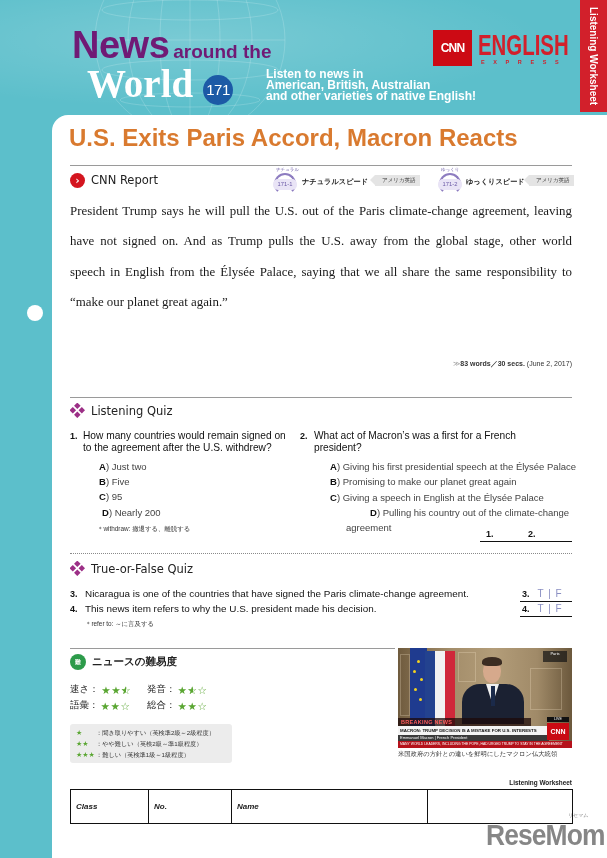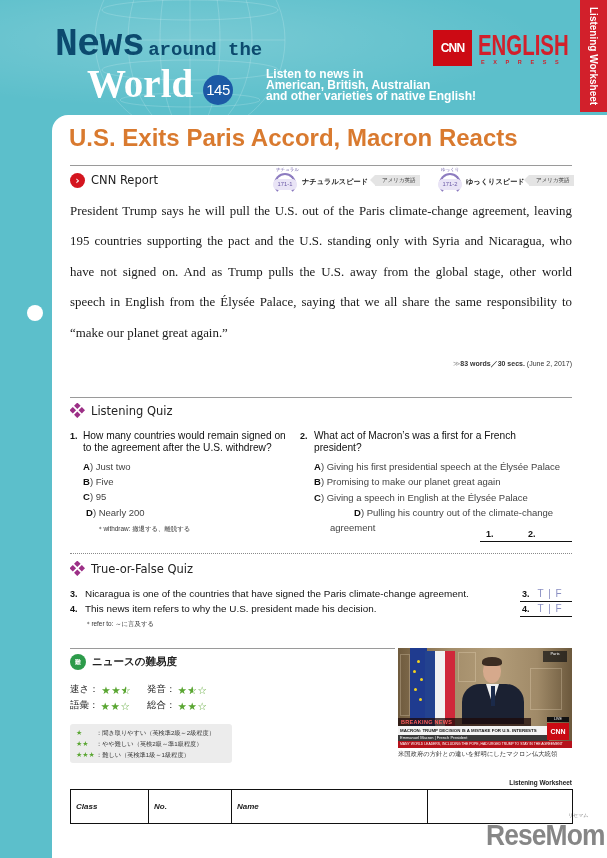--- a/index.html
+++ b/index.html
@@ -1,20 +1,20 @@
 <!DOCTYPE html>
 <html><head>
 <meta charset="utf-8">
 <style>
   html,body{margin:0;padding:0;}
   body{width:607px;height:858px;position:relative;overflow:hidden;background:#5cbfcb;font-family:"Liberation Sans",sans-serif;color:#1a1a1a;}
   
   .hdr-glow{position:absolute;left:0;top:0;width:607px;height:120px;background:radial-gradient(ellipse at 190px 40px,rgba(255,255,255,0.18),rgba(255,255,255,0) 60%);}
   .globe{position:absolute;left:70px;top:-45px;}
-  .news{position:absolute;left:55px;top:26px;font-family:Liberation Mono, monospace;font-weight:bold;color:#0c4a6e;font-size:38px;line-height:38px;white-space:nowrap;letter-spacing:-0.5px;}
+  .news{position:absolute;left:72px;top:26px;font-family:Liberation Sans, sans-serif;font-weight:bold;color:#701a75;font-size:38px;line-height:38px;white-space:nowrap;letter-spacing:-0.5px;}
   .news .small{font-size:19px;letter-spacing:0;margin-left:4px;}
   .world{position:absolute;left:87px;top:64px;font-family:"Liberation Serif",serif;font-weight:bold;color:#fff;font-size:39px;line-height:39px;white-space:nowrap;}
   .issue{position:absolute;left:203px;top:75px;width:30px;height:30px;border-radius:50%;background:#1c5aa6;color:#fff;font-size:15px;line-height:30px;text-align:center;letter-spacing:-0.5px;}
   .tagline{position:absolute;left:266px;top:69px;color:#fff;font-weight:bold;font-size:12px;line-height:11px;white-space:nowrap;}
   .cnn-box{position:absolute;left:433px;top:30px;width:39px;height:36px;background:#cc0a14;color:#fff;font-weight:bold;font-size:12px;line-height:36px;text-align:center;letter-spacing:-0.8px;}
   .english{position:absolute;left:478px;top:30px;color:#d2202b;font-weight:bold;font-size:30px;line-height:30px;transform:scaleX(0.68);transform-origin:left top;white-space:nowrap;}
   .express{position:absolute;left:481px;top:59px;width:90px;color:#d2202b;font-size:5.5px;line-height:7px;font-weight:bold;letter-spacing:8.6px;white-space:nowrap;}
   .side-tab{position:absolute;left:580px;top:0;width:27px;height:112px;background:#d2202b;}
   .side-tab span{position:absolute;left:7px;top:7px;writing-mode:vertical-rl;color:#fff;font-weight:bold;font-size:10px;line-height:13px;white-space:nowrap;}
   .card{position:absolute;left:52px;top:115px;width:555px;height:743px;background:#fff;border-top-left-radius:16px;}
@@ -35,21 +35,21 @@
   .accent-tag:before{content:"";position:absolute;left:-5px;top:0;border-right:5px solid #e4e4e4;border-top:5.5px solid transparent;border-bottom:5.5px solid transparent;}
   .body-text{position:absolute;left:70px;top:196px;width:502px;font-family:"Liberation Serif",serif;font-size:12.9px;line-height:30.4px;color:#1a1a1a;}
   .body-text .ln{text-align:justify;text-align-last:justify;height:30.4px;}
   .body-text .ln.last{text-align-last:left;}
   .stats{position:absolute;right:35px;top:359px;font-size:7px;color:#333;white-space:nowrap;}
   .stats .b{font-weight:bold;}
   .stats .arrow{color:#999;}
   
   .q{position:absolute;font-size:10.2px;line-height:12px;color:#111;white-space:nowrap;}
   .q .num{position:absolute;left:0;top:0;font-weight:bold;font-size:9px;}
-  .opt{position:absolute;font-size:9.5px;line-height:12px;color:#444;white-space:nowrap;}
+  .opt{position:absolute;font-size:9.5px;line-height:12px;color:#444;white-space:nowrap;margin-left:16px;}
   .opt .let{font-weight:bold;color:#111;}
   .note{position:absolute;font-size:6.4px;color:#333;white-space:nowrap;}
   .ans{position:absolute;font-size:9px;font-weight:bold;color:#111;white-space:nowrap;}
   .tf{color:#8a8fc2;font-weight:normal;font-size:10px;margin-left:8px;letter-spacing:1px;}
   .ans-line{position:absolute;height:0;border-top:1px solid #111;}
   
   .green-ico{width:16px;height:16px;border-radius:50%;background:#2c9b4a;color:#fff;font-size:6px;line-height:16px;text-align:center;font-weight:bold;}
   .rating{position:absolute;font-size:9.5px;color:#222;white-space:nowrap;display:flex;align-items:center;}
   .stars{display:inline-flex;margin-left:2px;}
   .star{position:relative;display:inline-block;width:10px;font-size:10.5px;line-height:12px;color:#5aa632;}
@@ -99,21 +99,21 @@
     <line x1="120" y1="-10" x2="120" y2="180"></line>
     <line x1="25" y1="85" x2="215" y2="85"></line>
     <ellipse cx="120" cy="55" rx="88" ry="10"></ellipse>
     <ellipse cx="120" cy="115" rx="88" ry="10"></ellipse>
     <ellipse cx="120" cy="25" rx="70" ry="7"></ellipse>
     <ellipse cx="120" cy="145" rx="70" ry="7"></ellipse>
   </g>
 </svg>
 <div class="news"><span>News</span><span class="small">around the</span></div>
 <div class="world">World</div>
-<div class="issue">145</div>
+<div class="issue">171</div>
 <div class="tagline">
   <div>Listen to news in</div>
   <div>American, British, Australian</div>
   <div>and other varieties of native English!</div>
 </div>
 <div class="cnn-box">CNN</div>
 <div class="english">ENGLISH</div>
 <div class="express">EXPRESS</div>
 <div class="side-tab">
     <span>Listening Worksheet</span>
@@ -141,21 +141,20 @@
 <div class="audio-cap" style="left:441px;top:167px;">ゆっくり</div>
 <div class="audio-ico" style="left:438px;top:171px;">
   <div class="band"></div>
   <div class="lbl">171-2</div>
 </div>
 <div class="speed" style="left:466px;top:177px;">ゆっくりスピード</div>
 <div class="accent-tag" style="left:529px;top:175px;">アメリカ英語</div>
 
 <div class="body-text">
   <div class="ln">President Trump says he will pull the U.S. out of the Paris climate-change agreement, leaving</div>
-  <div class="ln">195 countries supporting the pact and the U.S. standing only with Syria and Nicaragua, who</div>
   <div class="ln">have not signed on. And as Trump pulls the U.S. away from the global stage, other world</div>
   <div class="ln">speech in English from the Élysée Palace, saying that we all share the same responsibility to</div>
   <div class="ln last">“make our planet great again.”</div>
 </div>
 <div class="stats">
   <span class="arrow">≫</span><span class="b">83 words</span><span class="b">／</span><span class="b">30 secs.</span>&nbsp;<span>(June 2, 2017)</span>
 </div>
 
 <div class="rule" style="left:70px;top:397px;width:502px;"></div>
 

